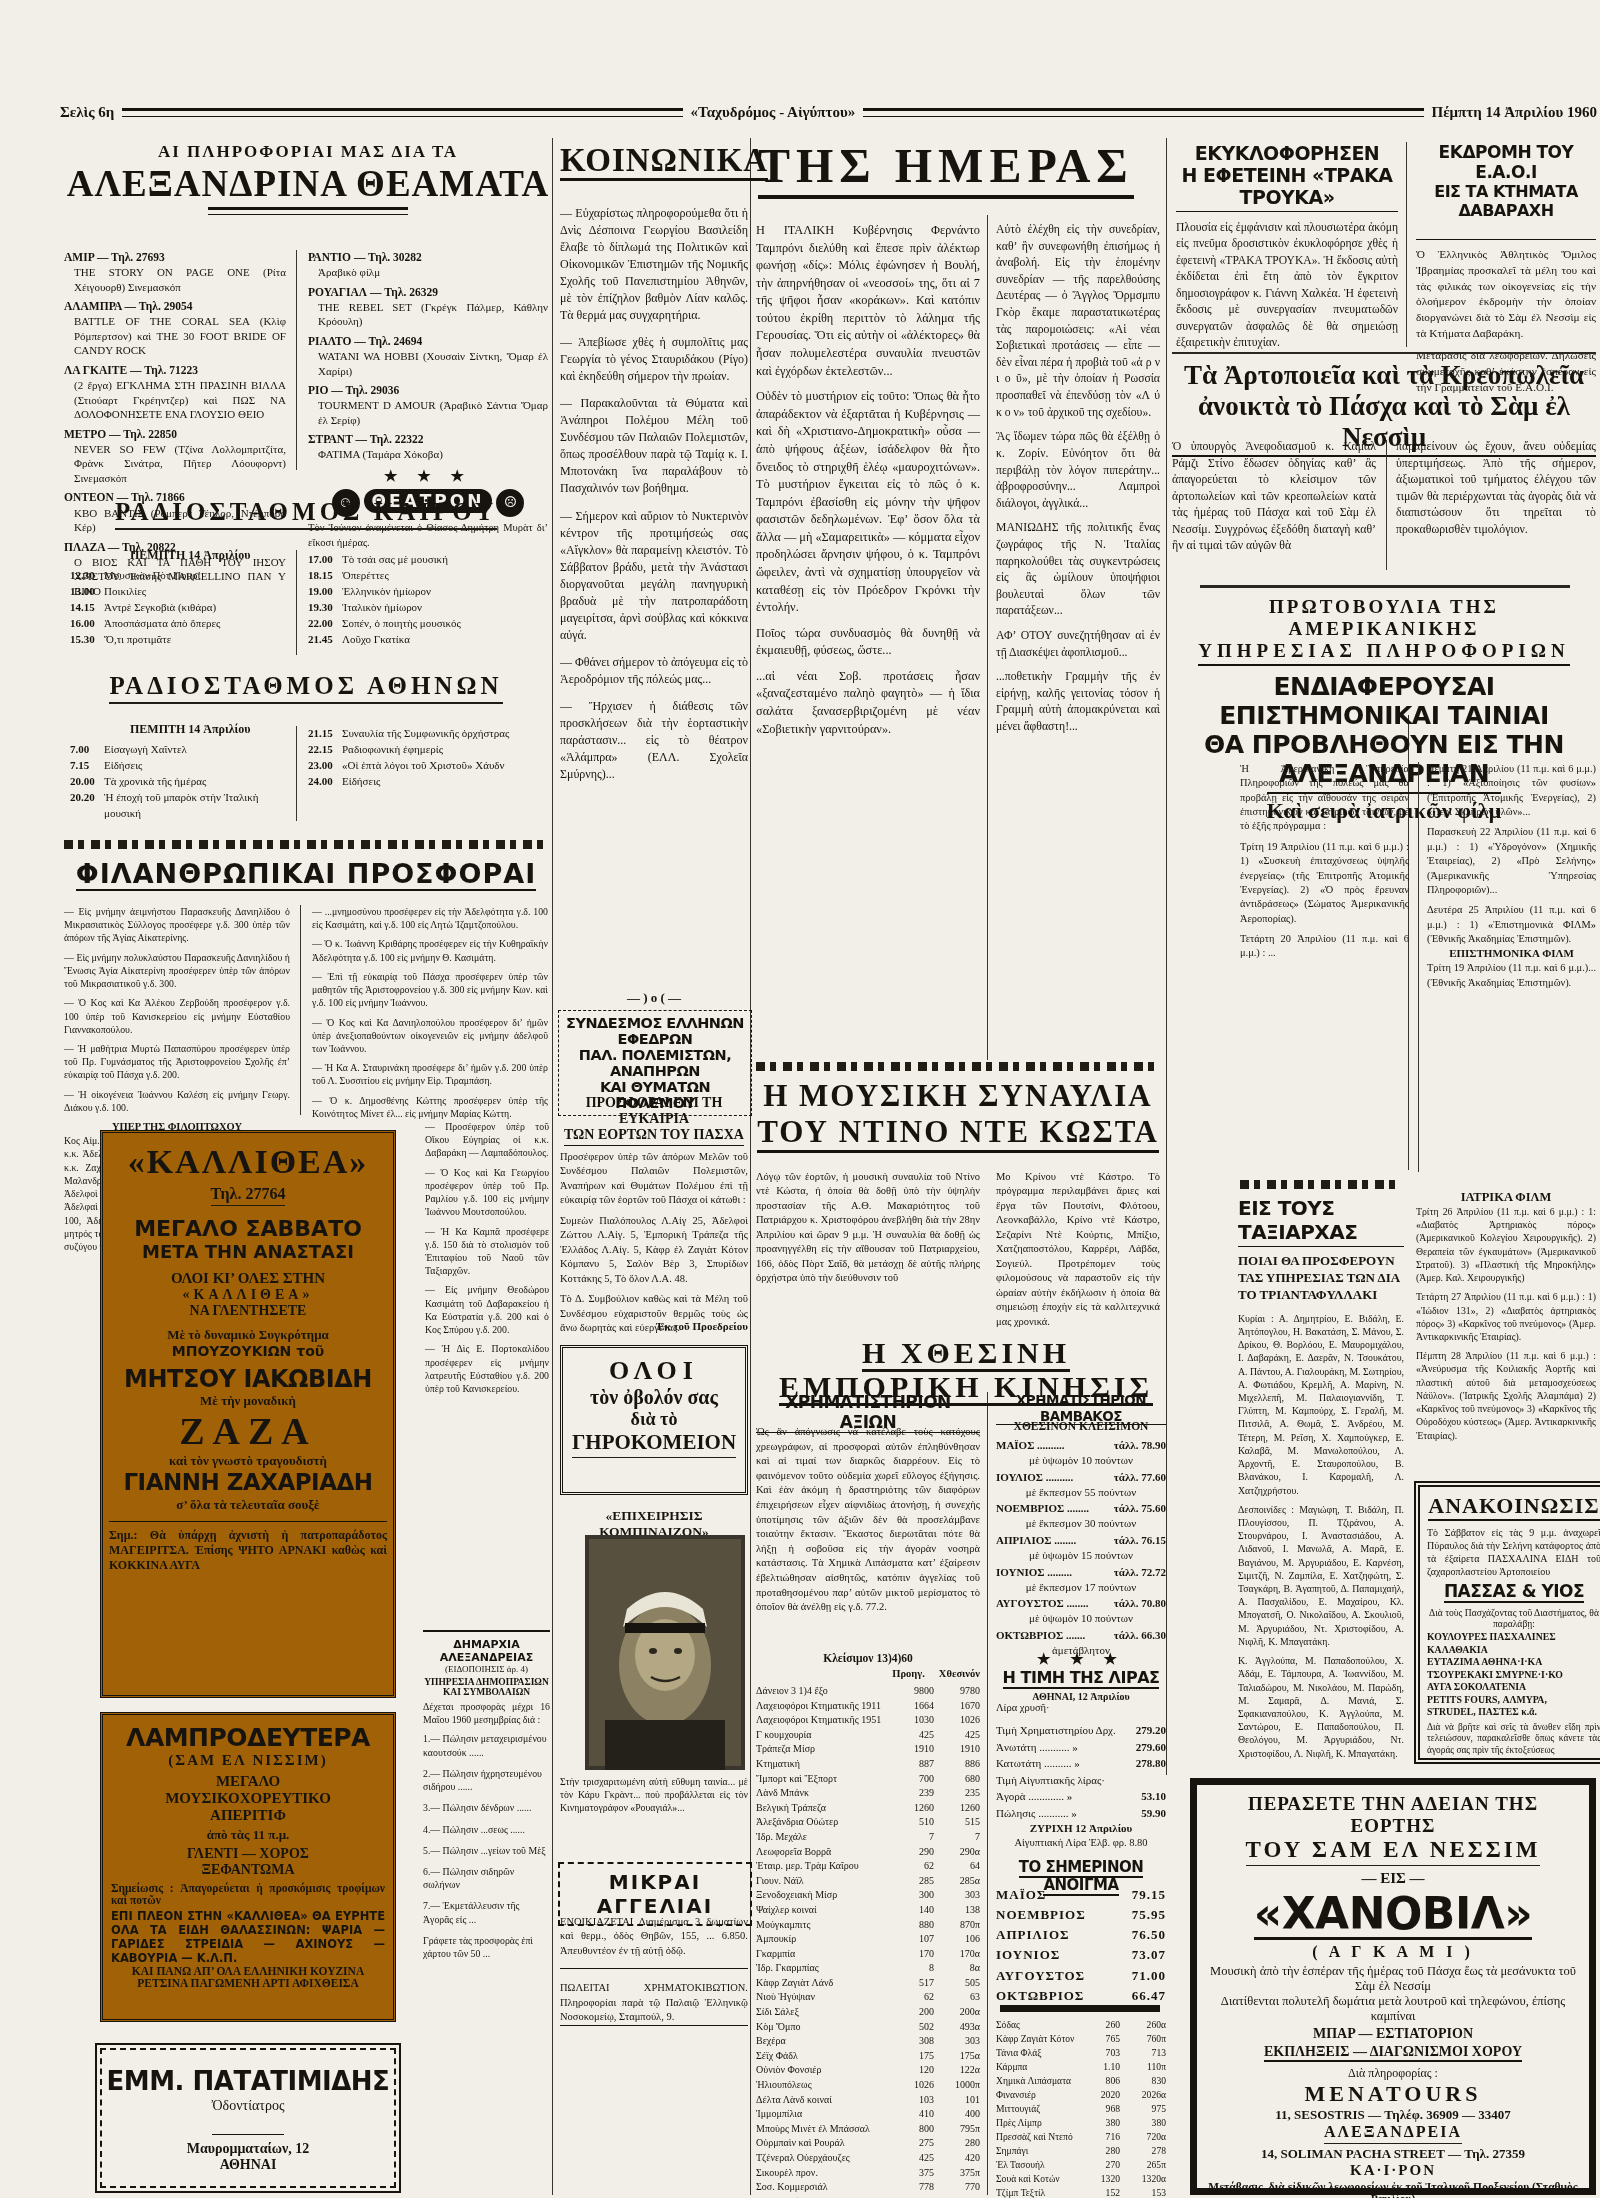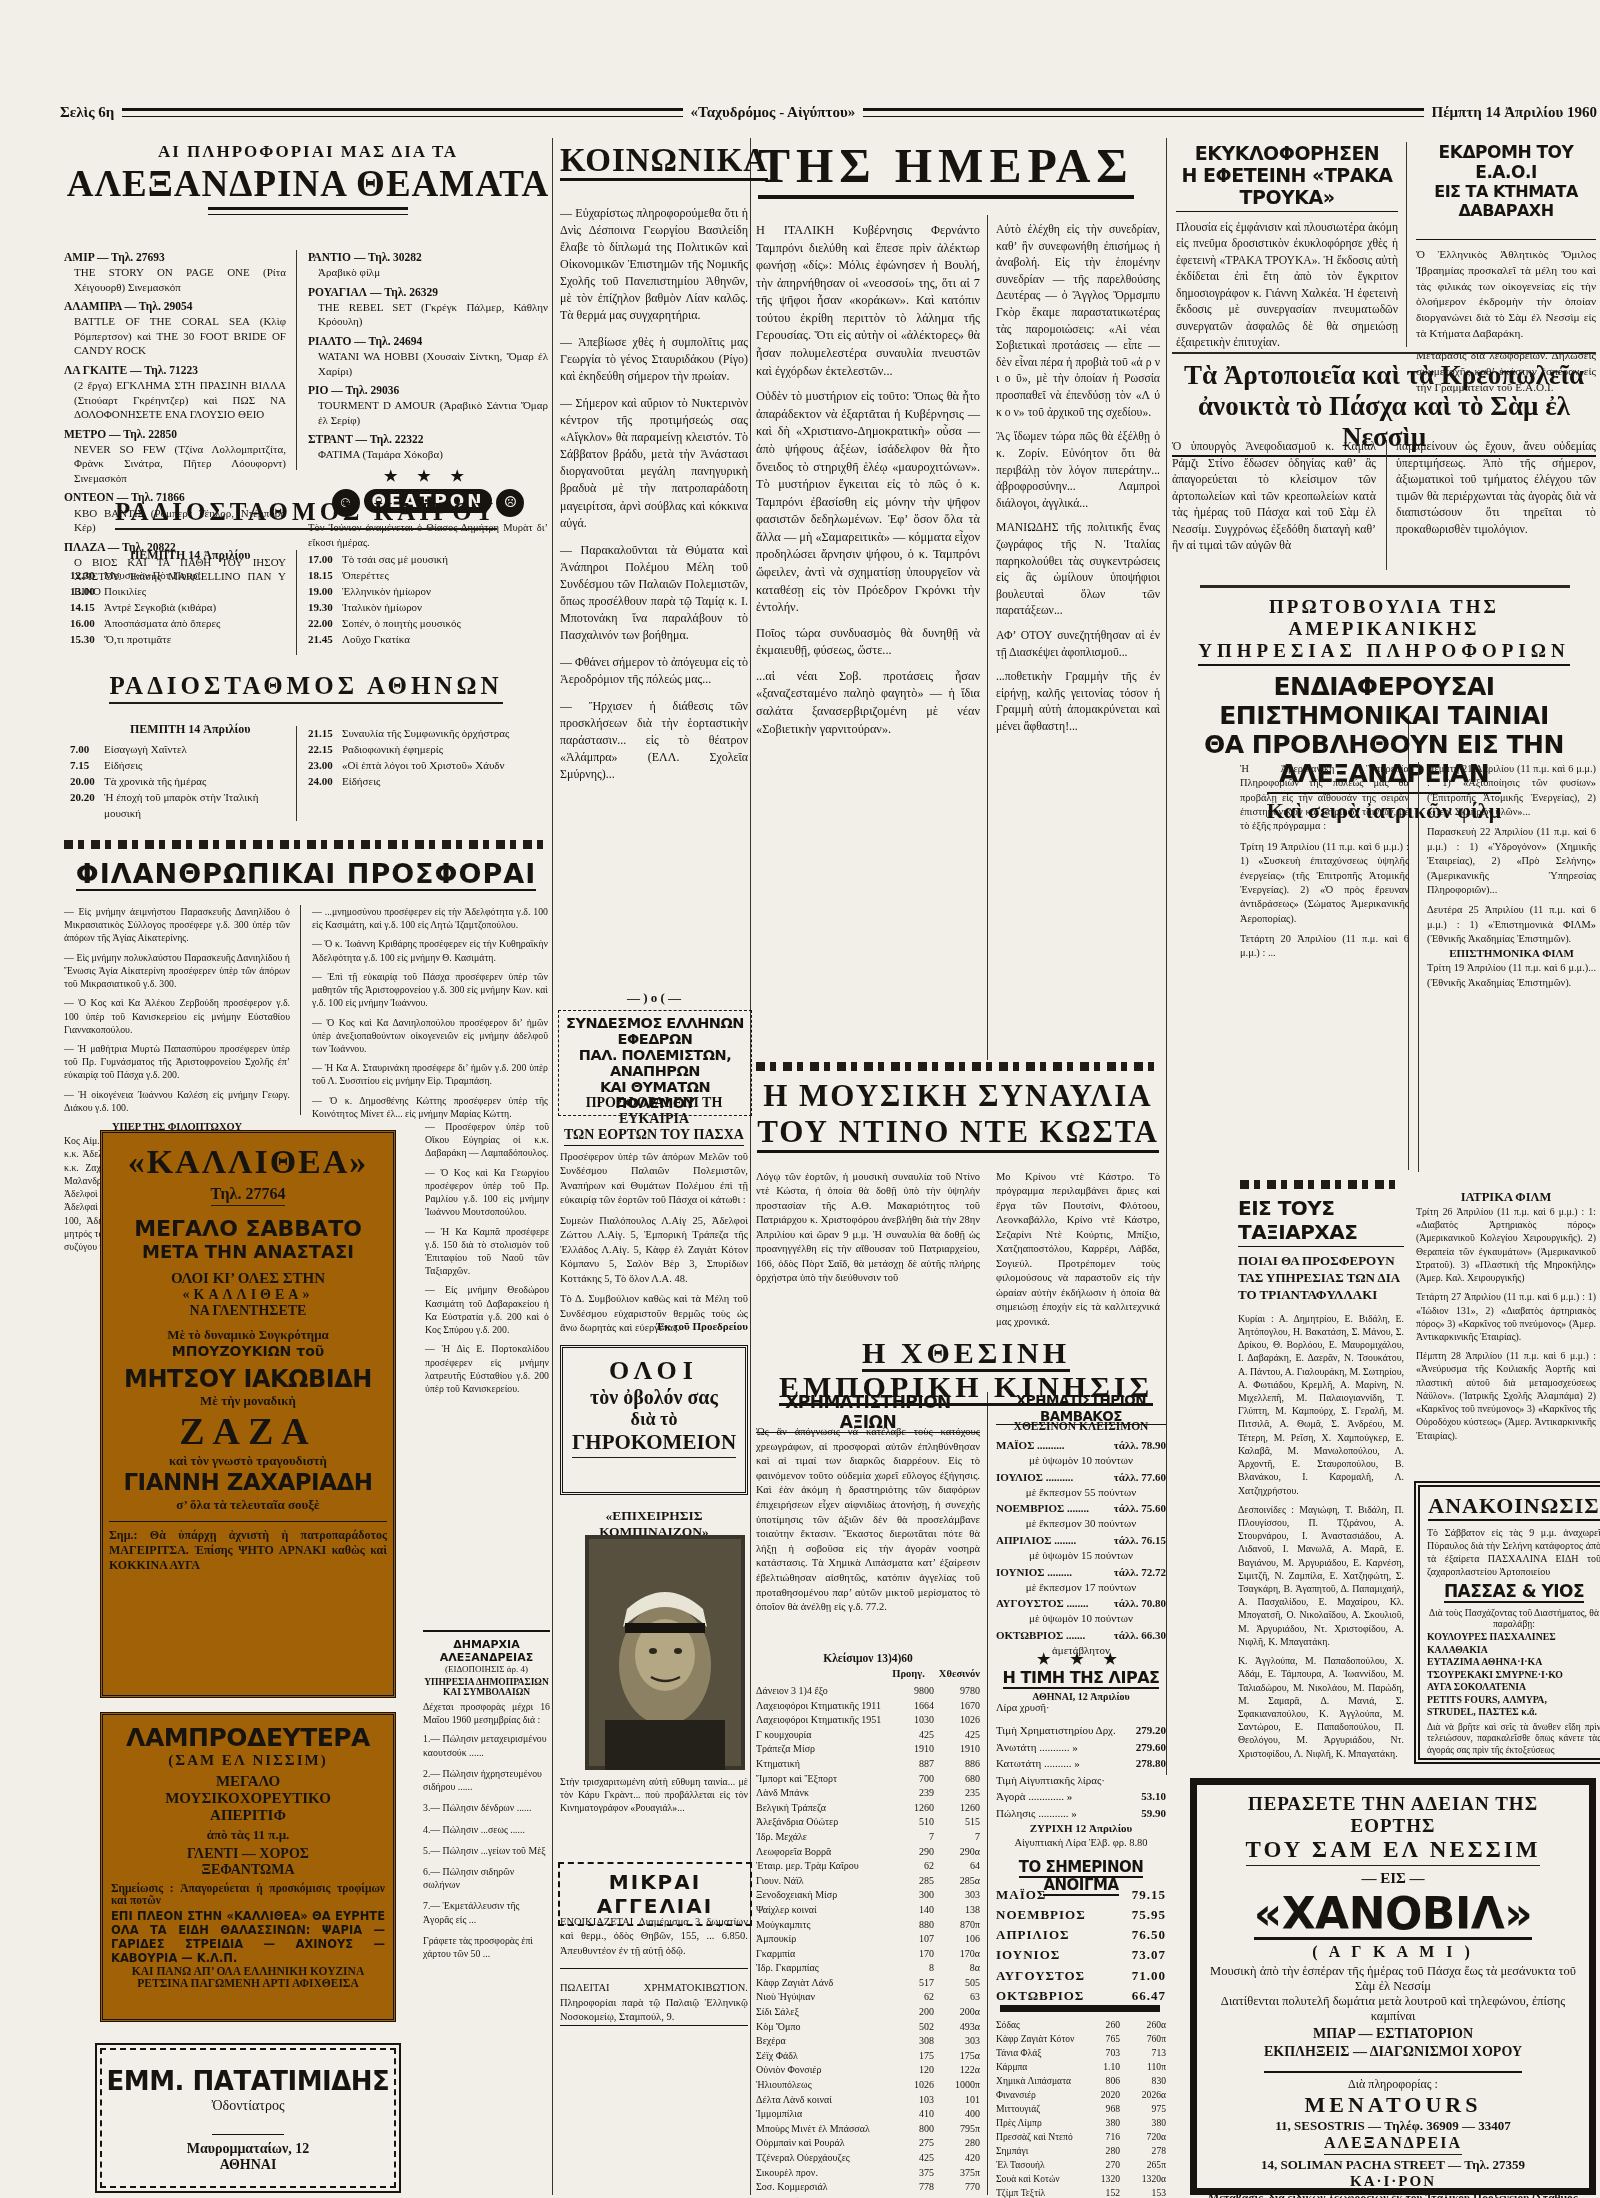--- a/index.html
+++ b/index.html
@@ -312,22 +312,22 @@
   <div class="b" style="font-size:14px">Μαυρομματαίων, 12</div>
   <div class="b" style="font-size:14px">ΑΘΗΝΑΙ</div>
 </div>
 
 <div class="abs c" style="left:560px;top:142px;width:188px">
   <span style="font-size:33px;font-weight:bold;letter-spacing:1px;border-bottom:3px solid #17140f">ΚΟΙΝΩΝΙΚΑ</span>
 </div>
 <div class="abs" style="left:560px;top:205px;width:188px;font-size:12px;line-height:1.42">
     <p class="just" style="margin-bottom:10px">— Εὐχαρίστως πληροφορούμεθα ὅτι ἡ Δνὶς Δέσποινα Γεωργίου Βασιλείδη ἔλαβε τὸ δίπλωμά της Πολιτικῶν καὶ Οἰκονομικῶν Ἐπιστημῶν τῆς Νομικῆς Σχολῆς τοῦ Πανεπιστημίου Ἀθηνῶν, μὲ τὸν ἐπίζηλον βαθμὸν Λίαν καλῶς. Τὰ θερμά μας συγχαρητήρια.</p>
     <p class="just" style="margin-bottom:10px">— Ἀπεβίωσε χθὲς ἡ συμπολῖτις μας Γεωργία τὸ γένος Σταυριδάκου (Ρίγο) καὶ ἐκηδεύθη σήμερον τὴν πρωίαν.</p>
+    <p class="just" style="margin-bottom:10px">— Παρακαλοῦνται τὰ Θύματα καὶ Ἀνάπηροι Πολέμου Μέλη τοῦ Συνδέσμου τῶν Παλαιῶν Πολεμιστῶν, ὅπως προσέλθουν παρὰ τῷ Ταμίᾳ κ. Ι. Μποτονάκη ἵνα παραλάβουν τὸ Πασχαλινόν των βοήθημα.</p>
     <p class="just" style="margin-bottom:10px">— Σήμερον καὶ αὔριον τὸ Νυκτερινὸν κέντρον τῆς προτιμήσεώς σας «Αἴγκλον» θὰ παραμείνῃ κλειστόν. Τὸ Σάββατον βράδυ, μετὰ τὴν Ἀνάστασι διοργανοῦται μεγάλη πανηγυρικὴ βραδυὰ μὲ τὴν πατροπαράδοτη μαγειρίτσα, ἀρνὶ σούβλας καὶ κόκκινα αὐγά.</p>
-    <p class="just" style="margin-bottom:10px">— Παρακαλοῦνται τὰ Θύματα καὶ Ἀνάπηροι Πολέμου Μέλη τοῦ Συνδέσμου τῶν Παλαιῶν Πολεμιστῶν, ὅπως προσέλθουν παρὰ τῷ Ταμίᾳ κ. Ι. Μποτονάκη ἵνα παραλάβουν τὸ Πασχαλινόν των βοήθημα.</p>
     <p class="just" style="margin-bottom:10px">— Φθάνει σήμερον τὸ ἀπόγευμα εἰς τὸ Ἀεροδρόμιον τῆς πόλεώς μας...</p>
     <p class="just" style="margin-bottom:10px">— Ἤρχισεν ἡ διάθεσις τῶν προσκλήσεων διὰ τὴν ἑορταστικὴν παράστασιν... εἰς τὸ θέατρον «Ἀλάμπρα» (ΕΛΛ. Σχολεῖα Σμύρνης)...</p>
   </div>
 
 <div class="abs c" style="left:560px;top:990px;width:188px;font-size:13px;font-weight:bold">— ) ο ( —</div>
 <div class="abs c" style="left:558px;top:1010px;width:192px;border:1px dashed #17140f;padding:4px 0">
   <div class="sans b cond" style="font-size:14.5px">ΣΥΝΔΕΣΜΟΣ ΕΛΛΗΝΩΝ ΕΦΕΔΡΩΝ</div>
   <div class="sans b cond" style="font-size:14.5px">ΠΑΛ. ΠΟΛΕΜΙΣΤΩΝ, ΑΝΑΠΗΡΩΝ</div>
   <div class="sans b cond" style="font-size:14.5px">ΚΑΙ ΘΥΜΑΤΩΝ ΠΟΛΕΜΟΥ</div>
 </div>
@@ -860,21 +860,21 @@
 
 <div class="abs c" style="left:1190px;top:1778px;width:406px;height:417px;border:7px solid #17140f;box-sizing:border-box;padding:8px 10px;background:#f1efe8">
   <div class="b" style="font-size:19px;letter-spacing:1px">ΠΕΡΑΣΕΤΕ ΤΗΝ ΑΔΕΙΑΝ ΤΗΣ ΕΟΡΤΗΣ</div>
   <div class="b subhead-ul" style="font-size:23px;letter-spacing:3px">ΤΟΥ ΣΑΜ ΕΛ ΝΕΣΣΙΜ</div>
   <div class="b" style="font-size:15px;margin:4px 0">— ΕΙΣ —</div>
   <div class="sans b cond" style="font-size:44px;border-bottom:3px solid #17140f;display:inline-block;line-height:1.05">«ΧΑΝΟΒΙΛ»</div>
   <div class="b" style="font-size:16px;letter-spacing:4px;margin:3px 0">( Α Γ Κ Α Μ Ι )</div>
   <div style="font-size:12.5px">Μουσικὴ ἀπὸ τὴν ἑσπέραν τῆς ἡμέρας τοῦ Πάσχα ἕως τὰ μεσάνυκτα τοῦ Σὰμ ἐλ Νεσσίμ</div>
   <div style="font-size:12.5px">Διατίθενται πολυτελῆ δωμάτια μετὰ λουτροῦ καὶ τηλεφώνου, ἐπίσης καμπίναι</div>
   <div class="b" style="font-size:14px;margin-top:2px">ΜΠΑΡ — ΕΣΤΙΑΤΟΡΙΟΝ</div>
-  <div class="b" style="font-size:14px;border-bottom:2px solid #17140f;display:inline-block;padding-bottom:11px;margin-bottom:4px">ΕΚΠΛΗΞΕΙΣ — ΔΙΑΓΩΝΙΣΜΟΙ ΧΟΡΟΥ</div>
+  <div class="b" style="font-size:14px;border-bottom:2px solid #17140f;display:inline-block;padding-bottom:0;margin-bottom:4px">ΕΚΠΛΗΞΕΙΣ — ΔΙΑΓΩΝΙΣΜΟΙ ΧΟΡΟΥ</div>
   <div style="font-size:12px">Διὰ πληροφορίας :</div>
   <div class="b" style="font-size:22px;letter-spacing:4px">MENATOURS</div>
   <div class="b" style="font-size:13px">11, SESOSTRIS — Τηλέφ. 36909 — 33407</div>
   <div class="b subhead-ul" style="font-size:16px;letter-spacing:2px">ΑΛΕΞΑΝΔΡΕΙΑ</div>
   <div class="b" style="font-size:13px;margin-top:2px">14, SOLIMAN PACHA STREET — Τηλ. 27359</div>
   <div class="b" style="font-size:15px;letter-spacing:2px">ΚΑ·Ι·ΡΟΝ</div>
   <div class="b" style="font-size:11.5px;margin-top:2px">Μετάβασις, διὰ εἰδικῶν λεωφορείων ἐκ τοῦ Ἰταλικοῦ Προξενείου (Σταθμὸς Ραμλίου)</div>
 </div>
 
 </body></html>

